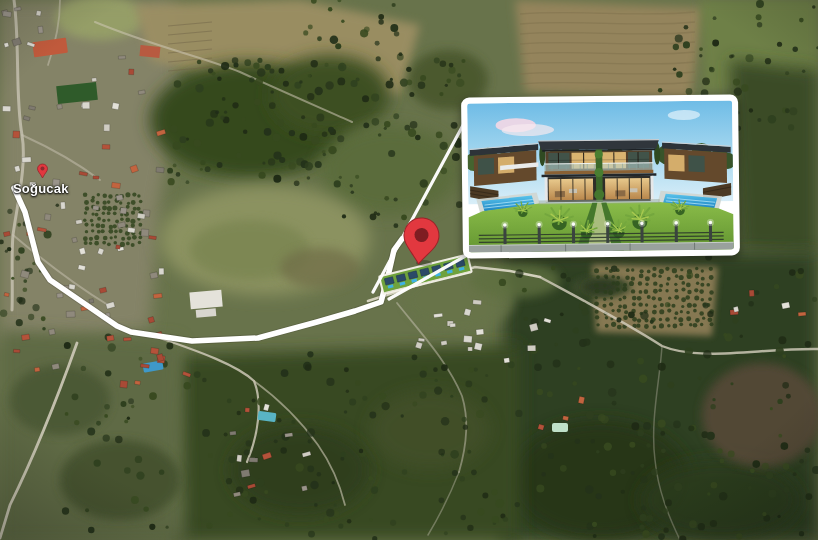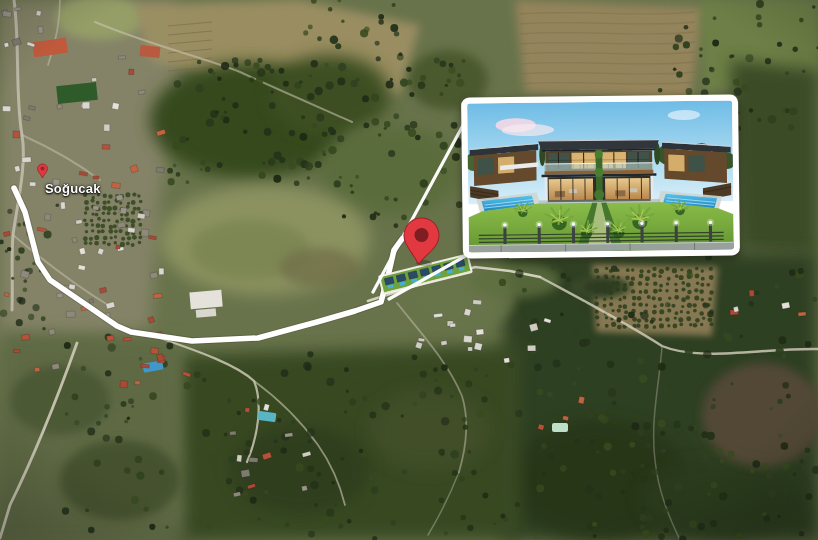--- a/index.html
+++ b/index.html
@@ -8,21 +8,20 @@
     font-family:"Liberation Sans",sans-serif;
     background:#68734b;
   }
   .stage svg{display:block;}
   #map{position:absolute;left:0;top:0;}
   .place-text{
     position:absolute;left:13px;top:181px;
     color:#fff;font-size:13px;font-weight:700;letter-spacing:.2px;
     text-shadow:0 1px 2px rgba(0,0,0,.95),0 0 3px rgba(0,0,0,.85),0 0 1px #000;
     user-select:none;
-    padding-left:32px;
   }
   .mini-pin{position:absolute;left:36px;top:163px;}
   .inset{
     position:absolute;left:462px;top:96px;width:277px;height:161px;
     background:var(--frame,#fff);border-radius:8px;padding:6px;box-sizing:border-box;
     transform:rotate(-0.7deg);
     box-shadow:0 3px 9px rgba(0,0,0,.45);
   }
   .inset svg{width:100%;height:100%;border-radius:3px;}
 </style>

